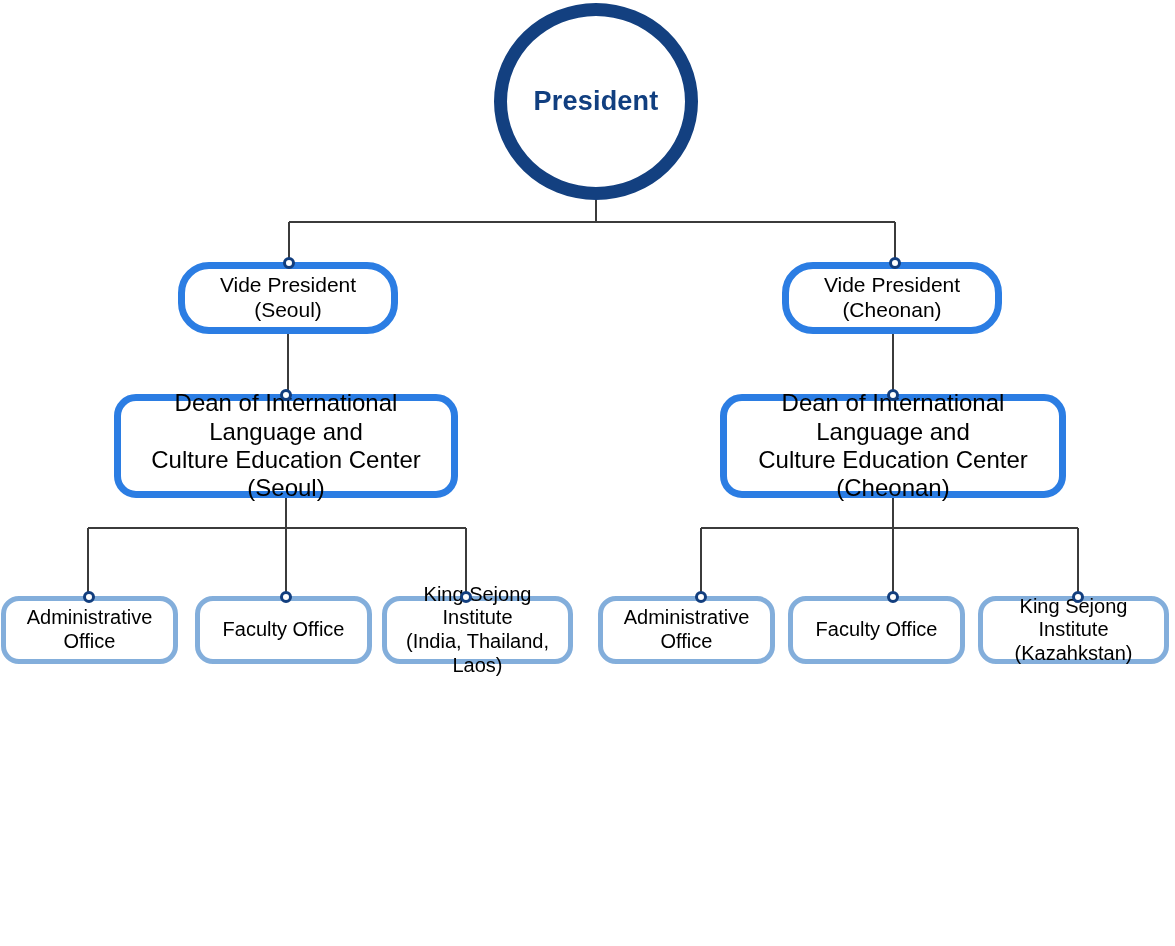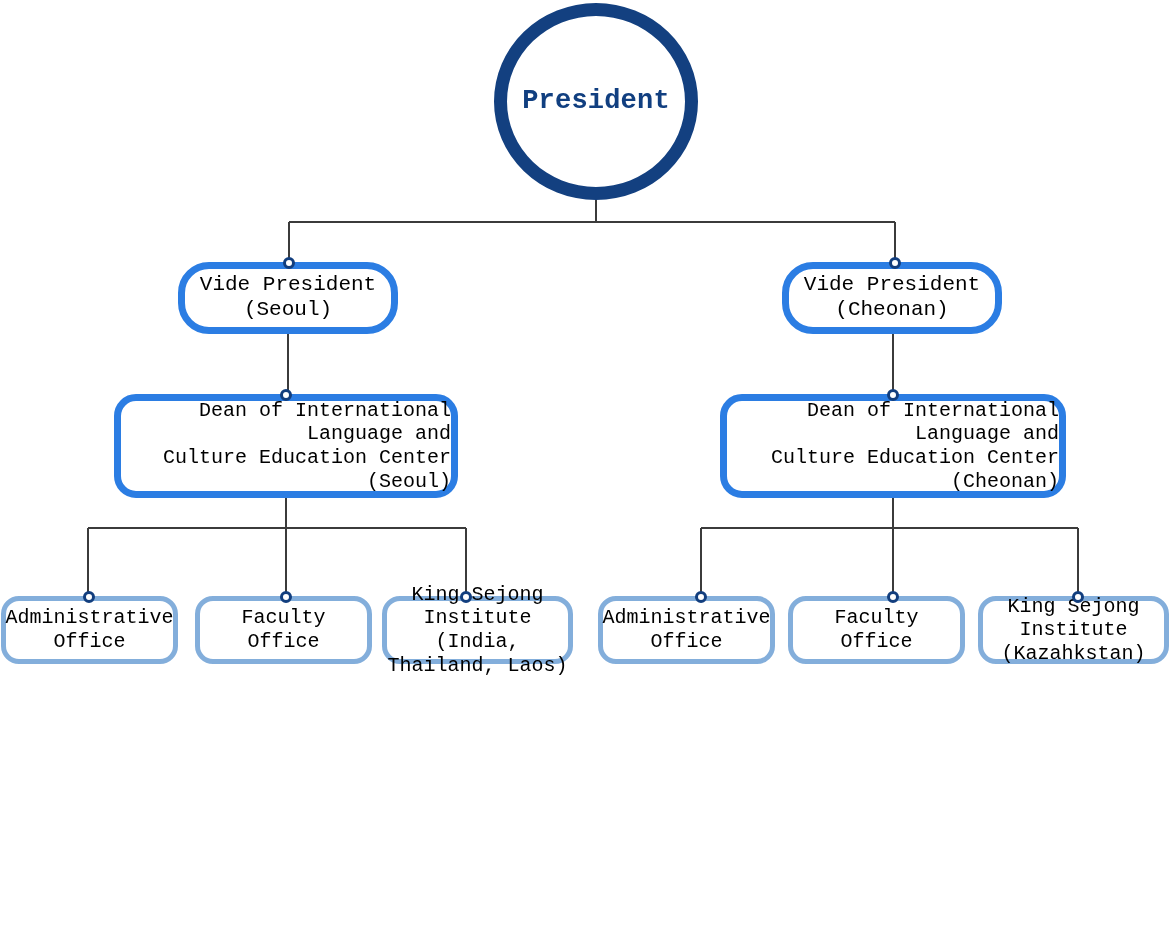--- a/index.html
+++ b/index.html
@@ -10,21 +10,20 @@
   body {
     width: 1175px;
     height: 946px;
     font-family: "Liberation Sans", sans-serif;
     overflow: hidden;
   }
   #chart-root {
     position: relative;
     width: 1175px;
     height: 692px;
-    font-family: Liberation Mono, monospace;
   }
   #connector-layer {
     position: absolute;
     left: 0;
     top: 0;
     width: 1175px;
     height: 946px;
     pointer-events: none;
   }
   .node {
@@ -48,22 +47,21 @@
     letter-spacing: 0.2px;
   }
   .node-vp {
     border: 7px solid #2b7de3;
     border-radius: 31px;
     font-size: 21px;
   }
   .node-dean {
     border: 7px solid #2b7de3;
     border-radius: 22px;
-    font-size: 20px;
-    text-align: right;
+    font-size: 24px;
   }
   .node-leaf {
     border: 5px solid #83aedb;
     border-radius: 18px;
     font-size: 20px;
   }
   .node-leaf.small {
     font-size: 20px;
   }
   .conn-dot {

